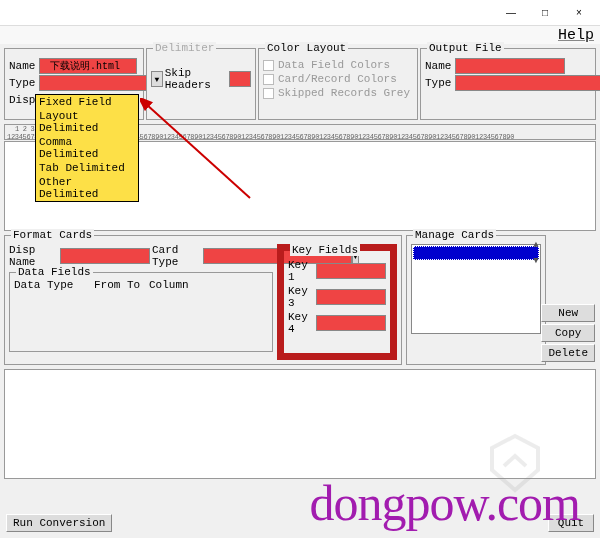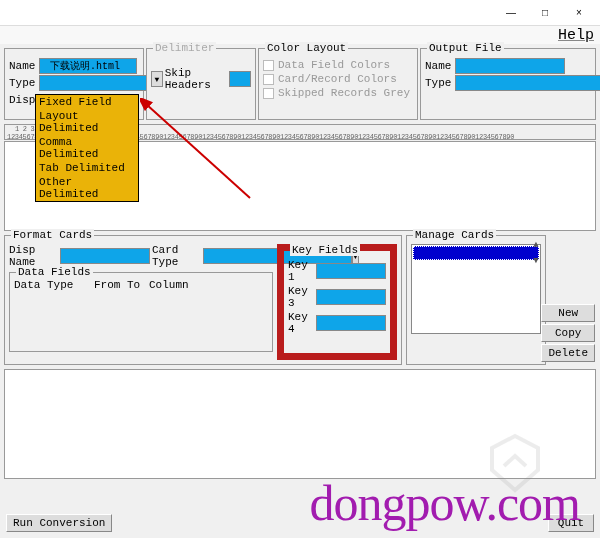--- a/index.html
+++ b/index.html
@@ -11,27 +11,27 @@
 .main { padding: 4px; }
 .row1 { display: flex; gap: 2px; height: 72px; }
 .groupbox { border: 1px solid #999; position: relative; padding: 8px 4px 4px 4px; background: #f0f0f0; }
 .groupbox > .legend { position: absolute; top: -7px; left: 6px; background: #f0f0f0; padding: 0 2px; font-size: 11px; }
 .box-input { flex: 0 0 140px; }
 .box-delim { flex: 0 0 110px; }
 .box-color { flex: 0 0 160px; }
 .box-output { flex: 1; }
 .field-row { display: flex; align-items: center; margin: 1px 0; height: 16px; }
 .field-row label { min-width: 30px; font-size: 11px; }
-input[type=text] { height: 16px; border: 1px solid #888; background: #0ea5e9; font-family: inherit; font-size: 10px; padding: 0 10px; }
+input[type=text] { height: 16px; border: 1px solid #888; background: #ef4444; font-family: inherit; font-size: 10px; padding: 0 10px; }
 .combo { display: flex; align-items: center; }
 .combo input { flex: 1; }
 .combo-btn { width: 14px; height: 16px; background: #ddd; border: 1px solid #888; display: flex; align-items: center; justify-content: center; font-size: 8px; cursor: pointer; }
 .check-row { display: flex; align-items: center; gap: 4px; color: #999; font-size: 11px; margin: 2px 0; }
 .check-box { width: 11px; height: 11px; border: 1px solid #bbb; background: #fff; }
-.dropdown-list { position: absolute; top: 94px; left: 35px; width: 104px; background: #eab308; border: 1px solid #000; z-index: 10; }
+.dropdown-list { position: absolute; top: 94px; left: 35px; width: 104px; background: #fde047; border: 1px solid #000; z-index: 10; }
 .dropdown-list div { padding: 1px 3px; font-size: 11px; cursor: pointer; }
 .ruler { margin-top: 4px; height: 16px; background: #f0f0f0; border: 1px solid #999; font-size: 7px; letter-spacing: -0.3px; white-space: nowrap; overflow: hidden; padding: 1px 2px; color: #666; position: relative; }
 .ruler .ticks { position: absolute; top: 0; left: 0; right: 0; font-size: 7px; display: flex; justify-content: space-between; padding: 0 10px; }
 .content-area { height: 90px; background: #fff; border: 1px solid #999; margin-top: 1px; }
 .row2 { display: flex; gap: 4px; margin-top: 4px; height: 130px; }
 .format-cards { flex: 1; }
 .card-inner { display: flex; gap: 4px; height: 100%; }
 .card-left { flex: 1; }
 .card-name-row { display: flex; align-items: center; gap: 2px; margin-bottom: 4px; }
 .data-fields { border: 1px solid #999; padding: 6px 11px 4px 4px; margin-top: 2px; position: relative; height: 80px; }

